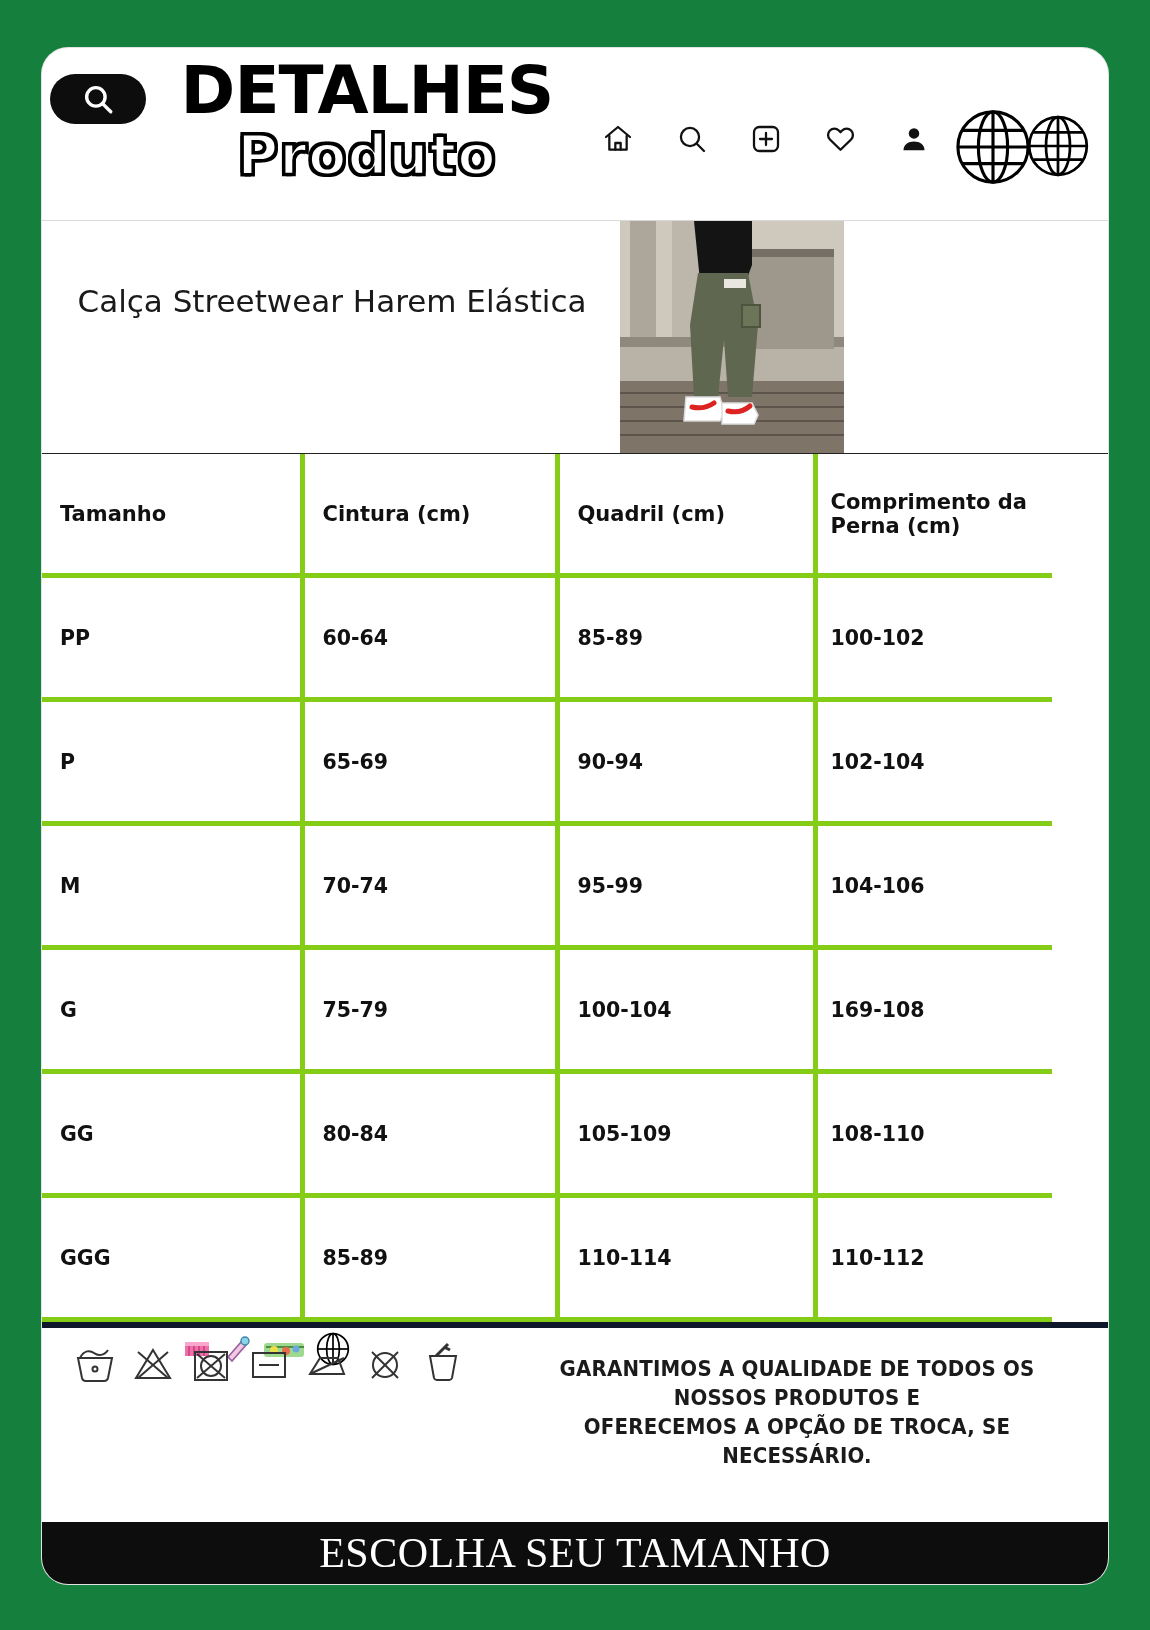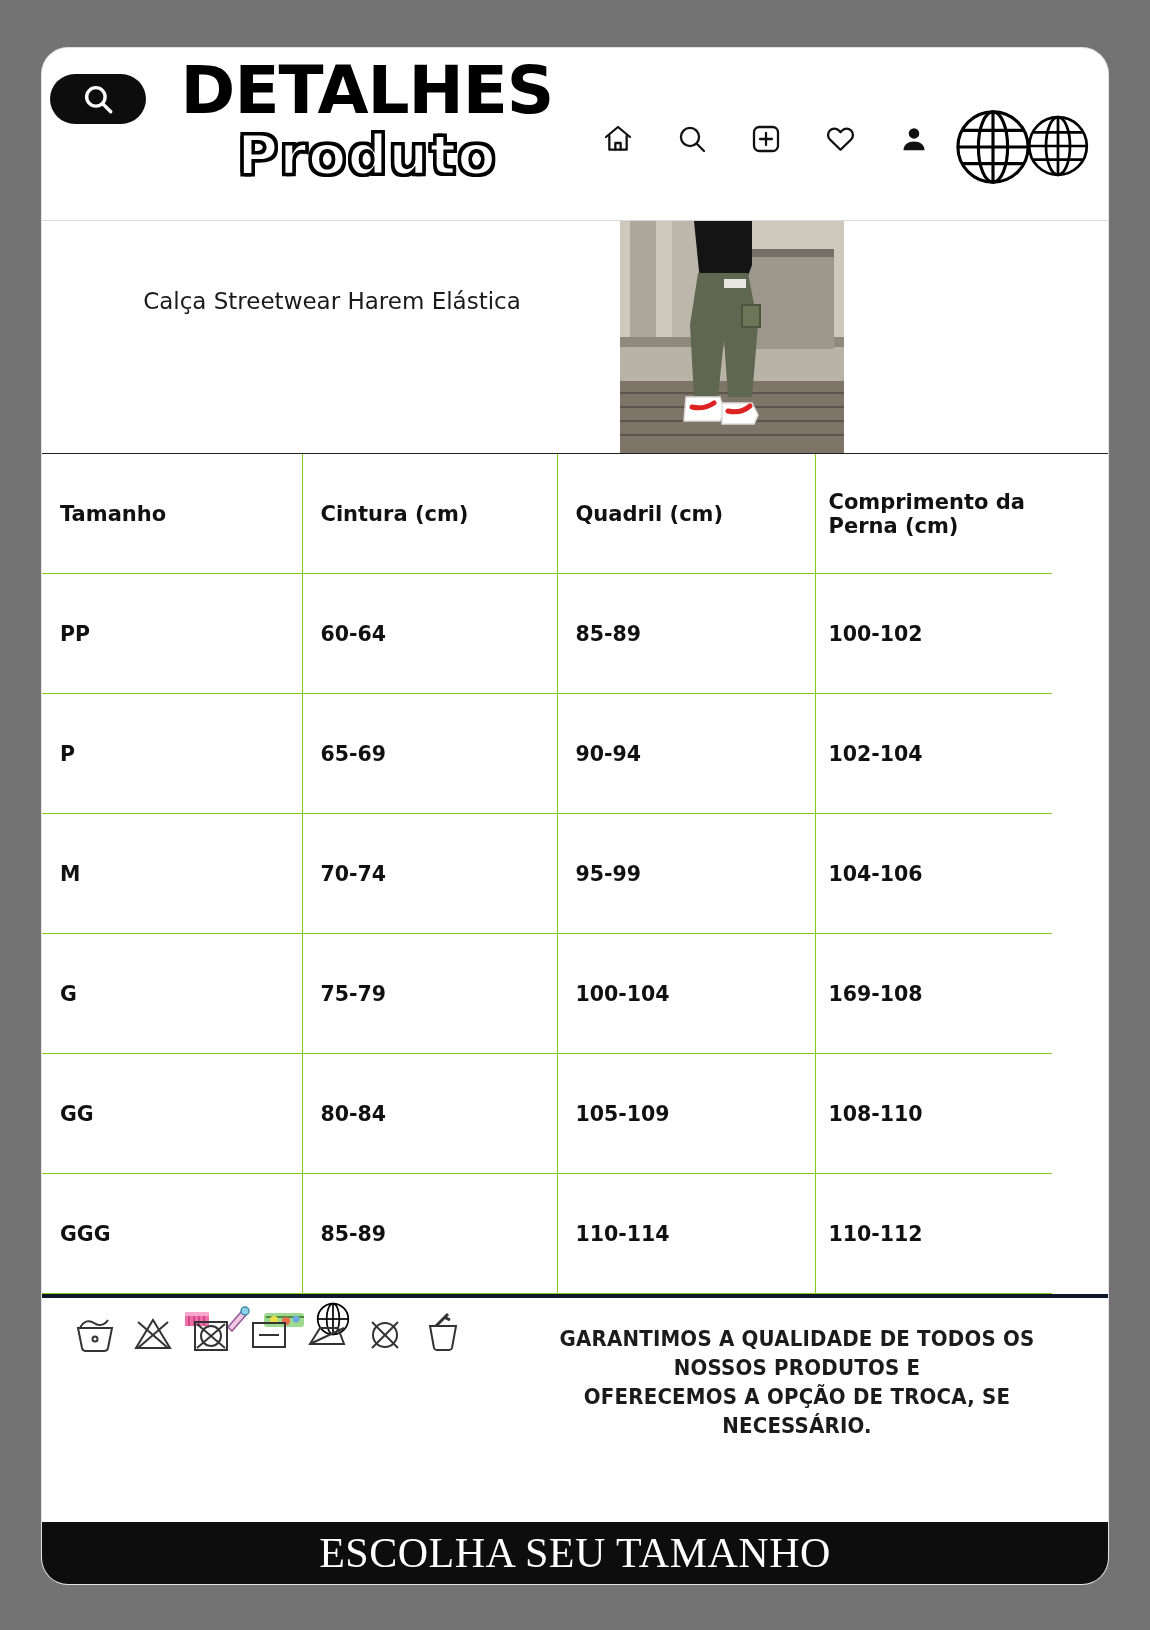--- a/index.html
+++ b/index.html
@@ -10,21 +10,21 @@
   body {
     width: 1150px;
     height: 1630px;
     font-family: "DejaVu Sans", "Liberation Sans", sans-serif;
     overflow: hidden;
   }
   .page {
     position: relative;
     width: 1150px;
     height: 1630px;
-    background: #737373;
+    background: #15803d;
     box-sizing: border-box;
   }
   .card {
     position: absolute;
     left: 42px;
     top: 48px;
     width: 1066px;
     height: 1536px;
     background: #ffffff;
     border-radius: 26px;
@@ -120,21 +120,21 @@
     height: 232px;
     border-bottom: 1px solid #222;
   }
   .product-title {
     position: absolute;
     left: 0;
     top: 56px;
     width: 580px;
     text-align: center;
     font-family: "DejaVu Sans", sans-serif;
-    font-size: 23px;
+    font-size: 31px;
     line-height: 48px;
     color: #1a1a1a;
     font-weight: 400;
   }
   .product-photo {
     position: absolute;
     left: 578px;
     top: 0;
     width: 224px;
     height: 232px;
@@ -148,21 +148,21 @@
     border-collapse: collapse;
     width: 1010px;
     margin: 0 0 0 0;
     table-layout: fixed;
   }
   .table-wrap {
     position: relative;
     padding: 0 0 0 0;
   }
   .size-table th, .size-table td {
-    border: 1px solid #84cc16;
+    border: 5px solid #84cc16;
     font-family: "DejaVu Sans", sans-serif;
     font-weight: 700;
     font-size: 20.5px;
     color: #111;
     text-align: left;
     padding: 0 18px;
     height: 119px;
     vertical-align: middle;
   }
   .size-table th { font-size: 21px; }
@@ -171,21 +171,21 @@
   .size-table col.c3 { width: 258px; }
   .size-table col.c4 { width: 237px; }
   .size-table tr:first-child th { border-top: none; }
   .size-table th:first-child, .size-table td:first-child { border-left: none; }
   .size-table th:last-child, .size-table td:last-child { border-right: none; padding-left: 13px; }
 
   
   .care-row {
     position: relative;
     height: 108px;
-    border-top: 4px solid #0f172a;
+    border-top: 6px solid #0f172a;
   }
   .care-icons {
     position: absolute;
     left: 32px;
     top: 14px;
     display: flex;
     align-items: flex-end;
     gap: 16px;
   }
   .care-confetti {

